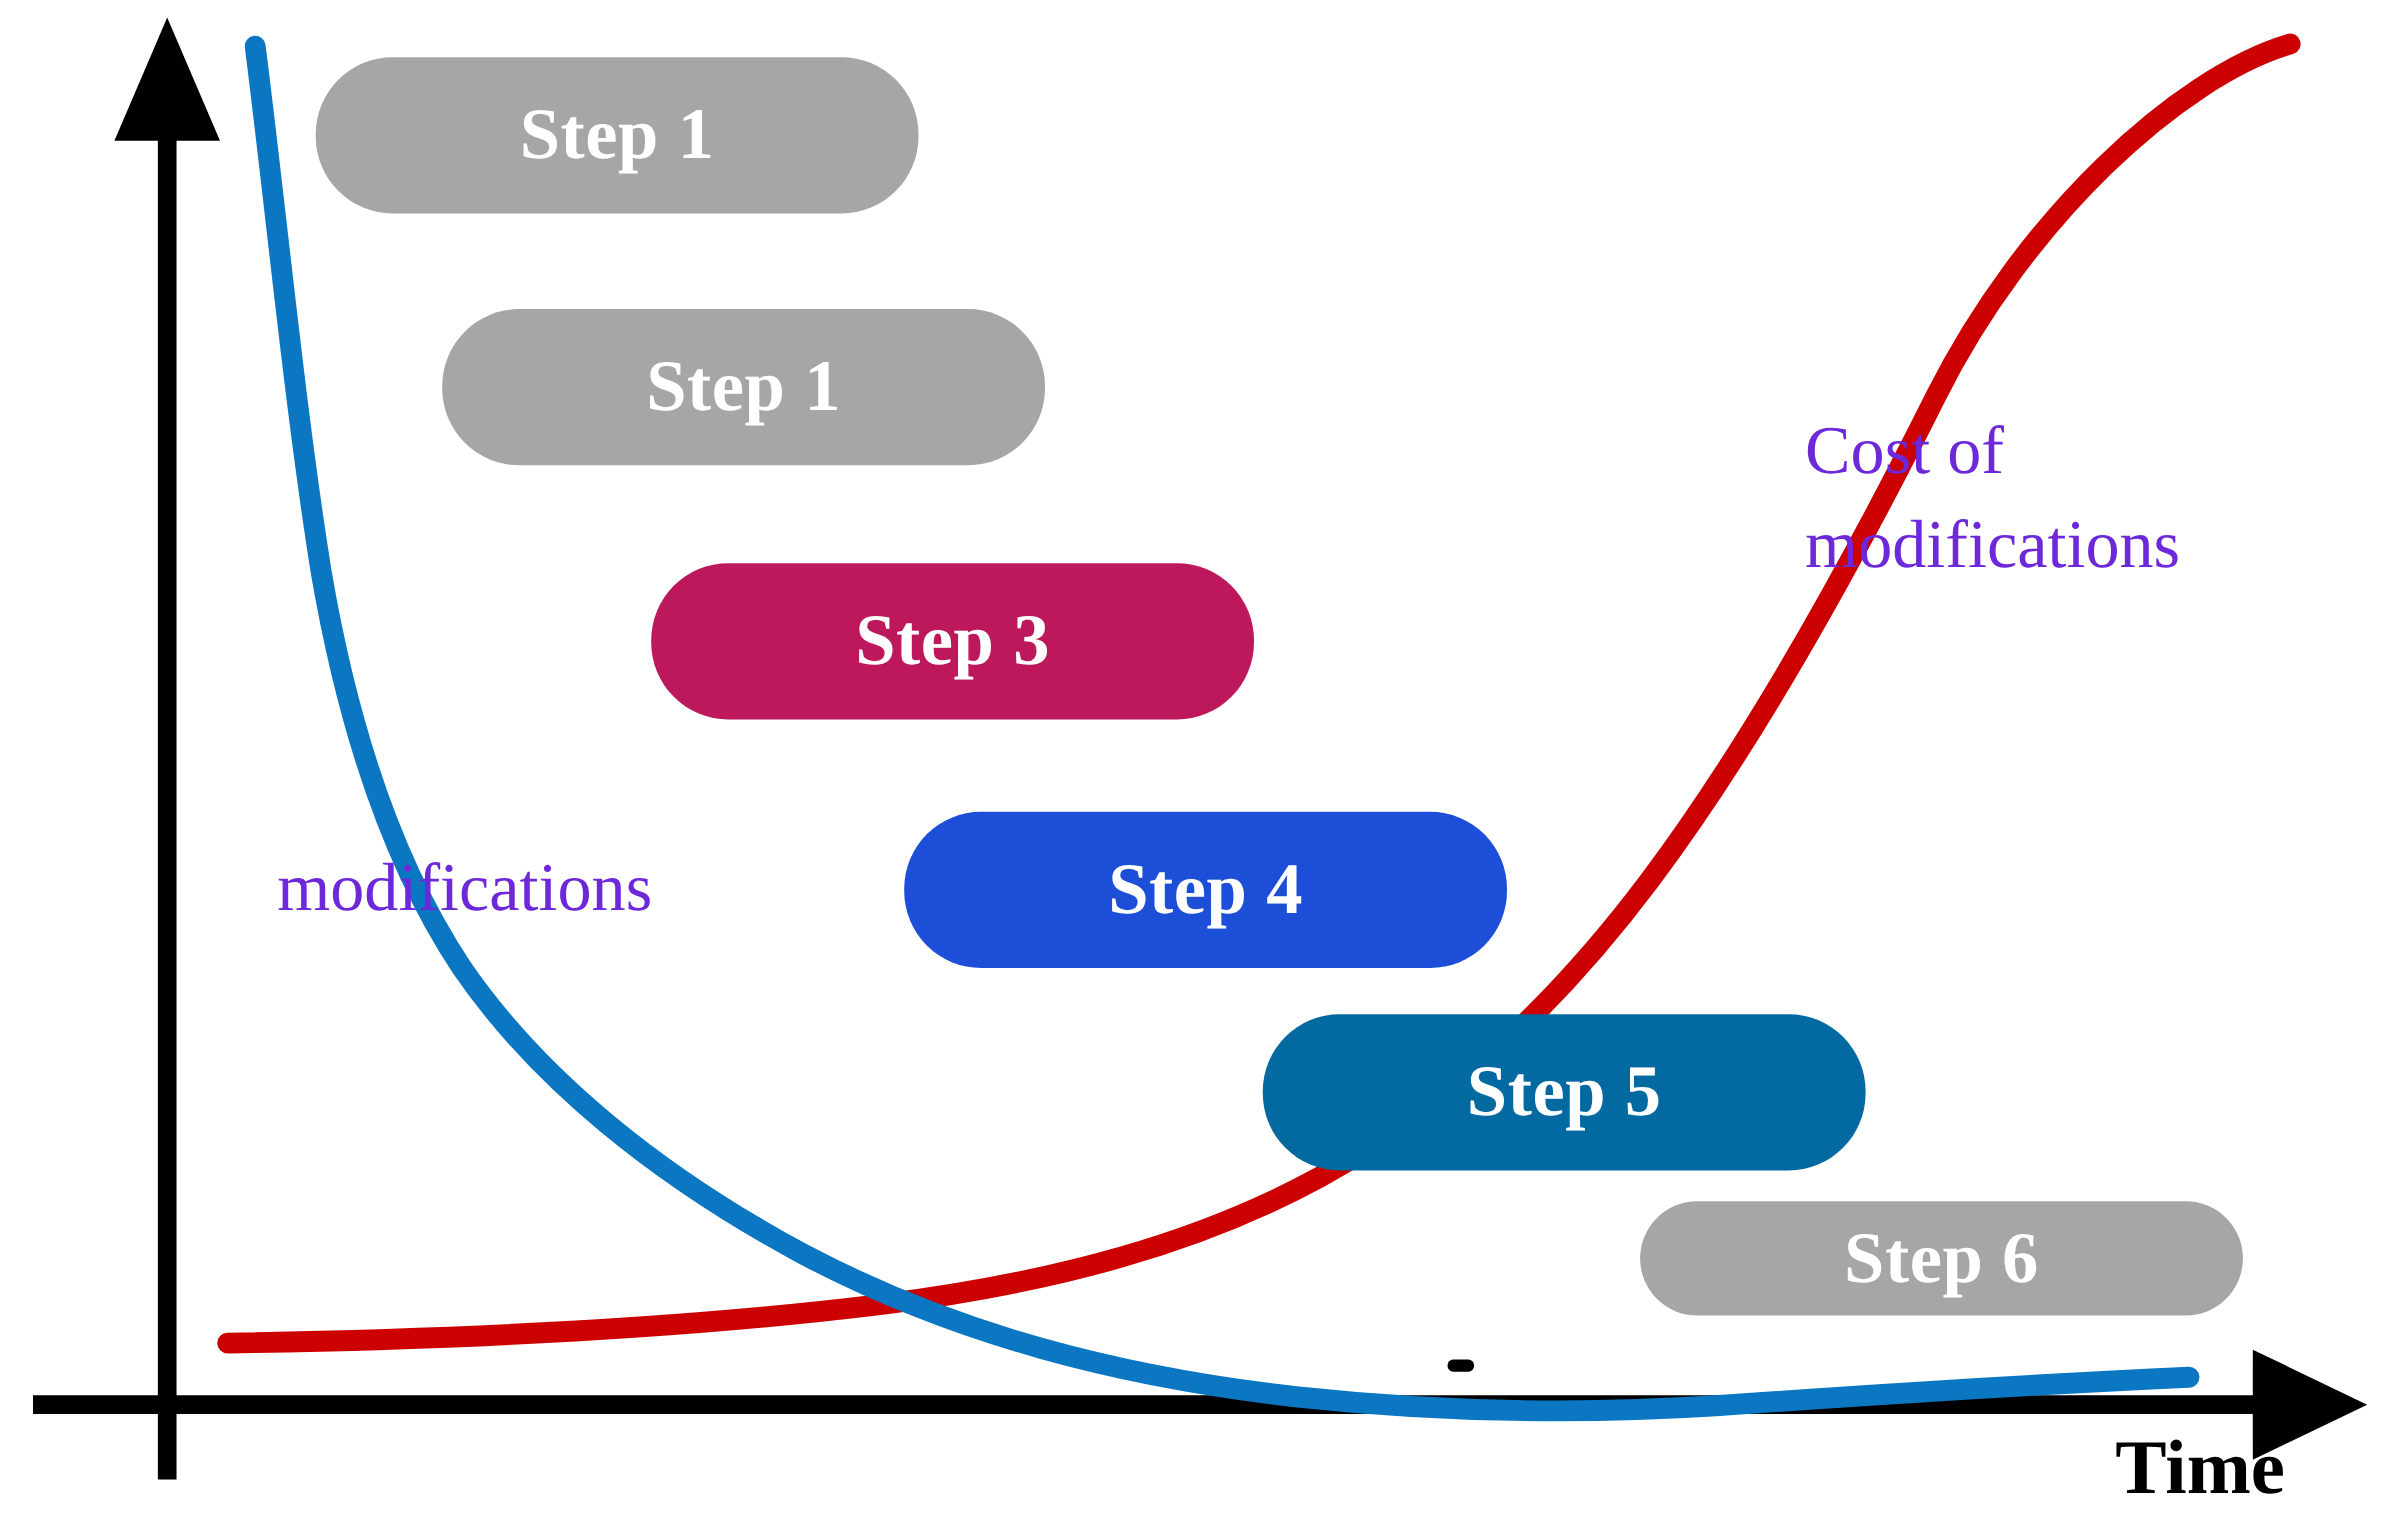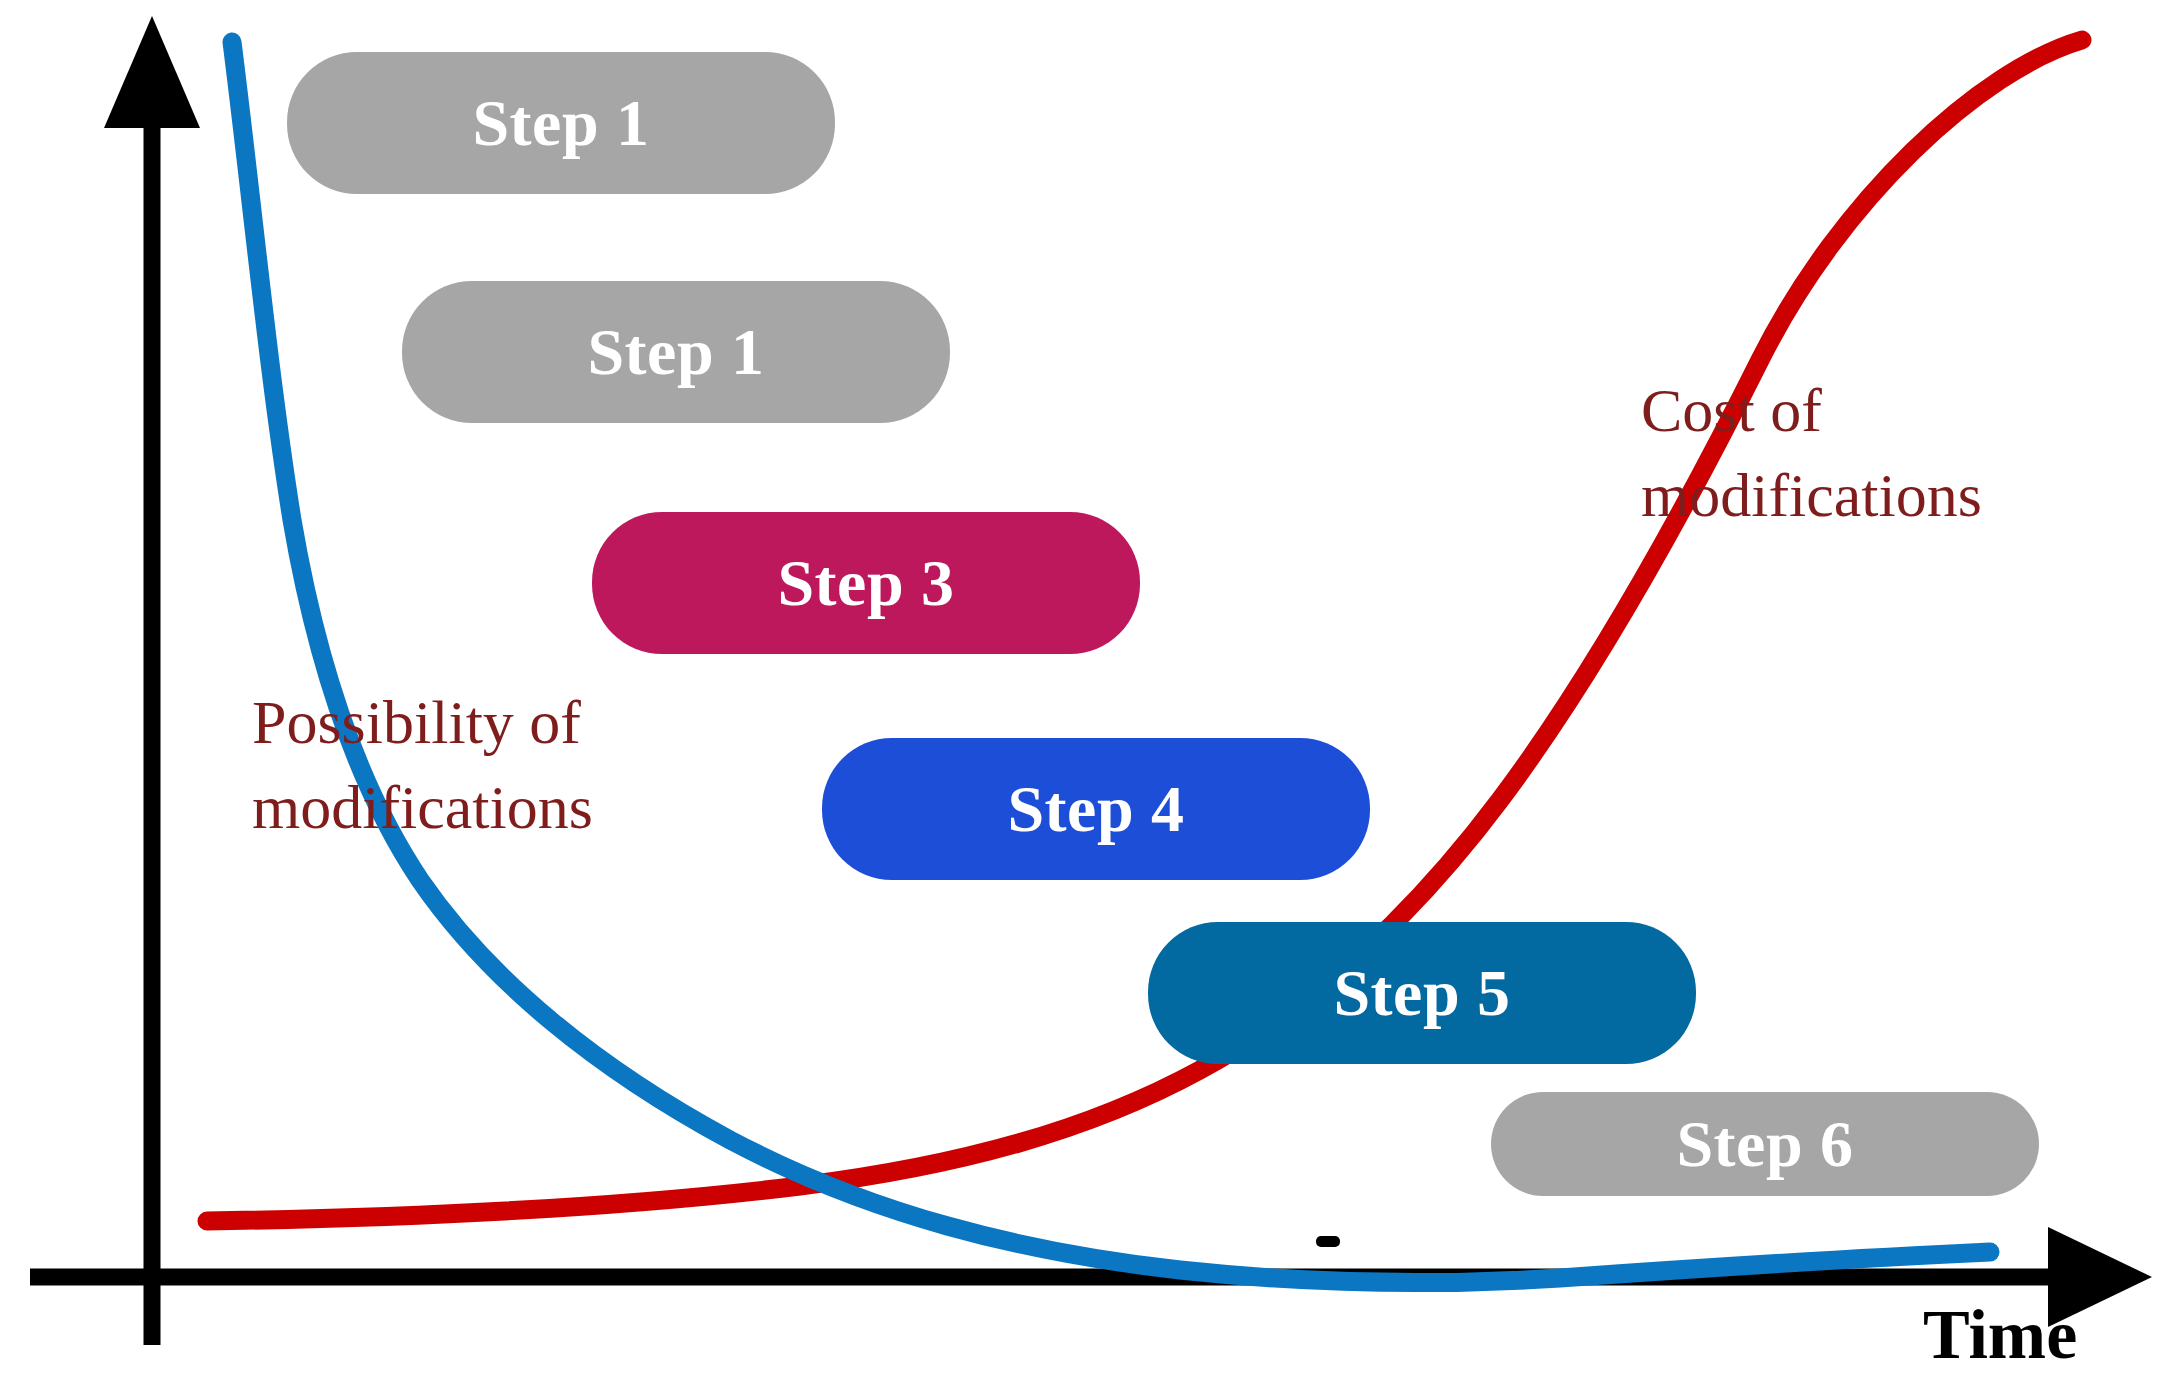--- a/index.html
+++ b/index.html
@@ -34,21 +34,21 @@
   .step-label {
     color: #ffffff;
     font-family: "Liberation Serif", "DejaVu Serif", serif;
     font-weight: bold;
     font-size: 66px;
     letter-spacing: 0.5px;
     line-height: 1;
   }
   .curve-label {
     position: absolute;
-    color: #7f1d1d;
+    color: #6d28d9;
     font-family: "Liberation Serif", "DejaVu Serif", serif;
     font-weight: normal;
     font-size: 62px;
     line-height: 1.12;
     white-space: pre-line;
     text-align: left;
     user-select: none;
   }
   .axis-label {
     position: absolute;
@@ -113,21 +113,20 @@
   </div>
 
   <div class="step-box" style="left:1148px; top:922px; width:548px; height:142px; background:#0369a1;">
     <span class="step-label">Step 5</span>
   </div>
 
   <div class="step-box" style="left:1491px; top:1092px; width:548px; height:104px; background:#a6a6a6;">
     <span class="step-label">Step 6</span>
   </div>
 
-  <div class="curve-label" style="left:252px; top:688px;">Possibility of</div>
   <div class="curve-label" style="left:252px; top:773px;">modifications</div>
 
   <div class="curve-label" style="left:1641px; top:376px;">Cost of</div>
   <div class="curve-label" style="left:1641px; top:461px;">modifications</div>
 
   <div class="axis-label" style="left:1923px; top:1300px;">Time</div>
 
 </div>
 
 </body></html>

